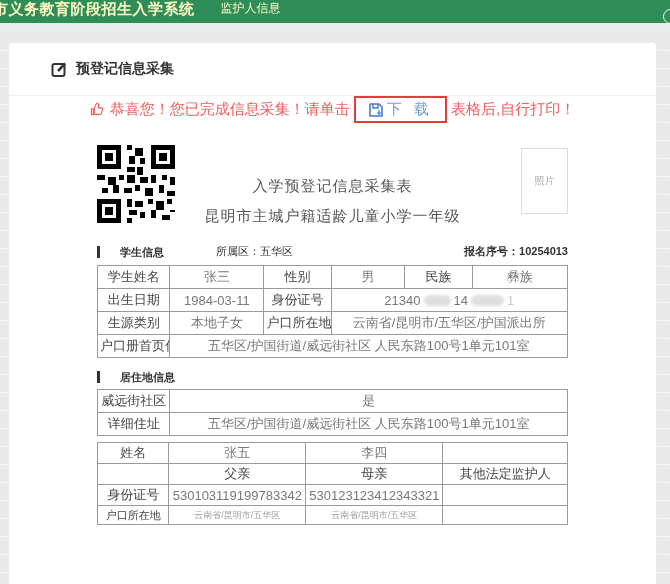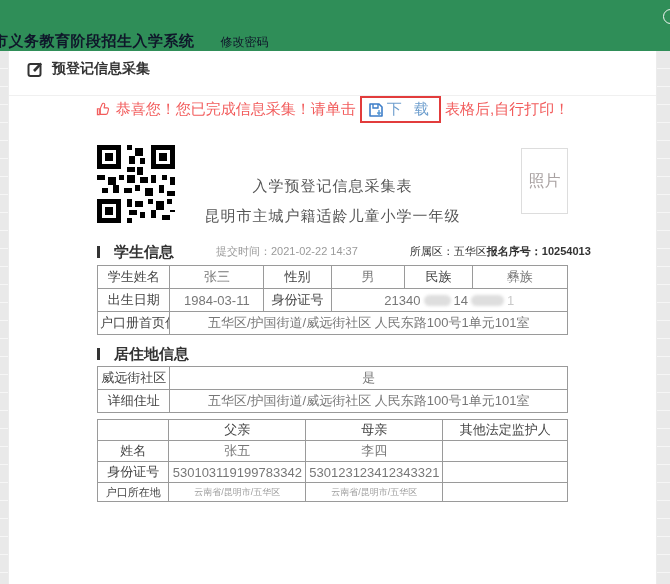--- a/index.html
+++ b/index.html
@@ -4,23 +4,23 @@
 <style>
   * { margin:0; padding:0; box-sizing:border-box; }
   html,body { width:670px; height:584px; }
   body {
     position:relative; overflow:hidden;
     font-family:"Liberation Sans","DejaVu Sans",sans-serif;
     background:#e9eaea;
   }
   
   .topbar {
-    position:absolute; left:0; top:0; right:0; height:51px;
-    background:#2f8e58; color:#0f172a;
-    display:flex; align-items:flex-end; z-index:5;
+    position:absolute; left:0; top:0; right:0; height:23px;
+    background:#2f8e58; color:#fef9c3;
+    display:flex; align-items:flex-start; z-index:5;
   }
   .topbar-title {
     font-size:15px; font-weight:bold; letter-spacing:.5px;
     margin-left:-7px; white-space:nowrap;
   }
   .topbar-menu {
     font-size:12px; margin-left:26px; cursor:pointer; white-space:nowrap;
   }
   .avatar-partial {
     position:absolute; right:-8px; top:9px; width:15px; height:15px;
@@ -32,54 +32,54 @@
     background:repeating-linear-gradient(to bottom,#e9e9e9 0px,#e9e9e9 17px,#f6f6f6 17px,#f6f6f6 18px);
   }
   
   .card {
     position:absolute; left:8px; top:42px; width:649px; height:560px;
     background:#fff; border:1px solid #ececec; border-radius:4px;
     overflow:hidden;
   }
   .card-header {
     height:53px; display:flex; align-items:center;
-    padding-left:18px; border-bottom:1px solid #f0f0f0;
+    padding-left:42px; border-bottom:1px solid #f0f0f0;
   }
   .card-title { font-size:14px; font-weight:bold; color:#333; margin-left:8px; }
   
   .notice {
     display:flex; align-items:center; justify-content:center;
     color:#f25c5c; font-size:15px; white-space:nowrap;
   }
   .notice .thumb { margin-right:5px; display:inline-flex; }
   .dl-btn {
     display:inline-flex; align-items:center;
-    border:2px solid #e23c3c; padding:2px 6px; margin:0 4px;
+    border:2px solid #e23c3c; padding:2px 12px; margin:0 4px;
     background:#fff; cursor:pointer;
   }
   .dl-btn .dl-label { color:#6f9fce; font-size:15px; letter-spacing:4px; margin-left:3px; }
   
   .content { width:471px; margin:0 auto; }
   .form-head { position:relative; margin-top:22px; height:86px; }
   .qr { position:absolute; left:0; top:0; width:78px; height:78px; }
   .form-title { text-align:center; padding-top:26px; color:#555; font-size:15px; }
   .form-title div { line-height:30px; letter-spacing:1px; }
   .photo-box {
     position:absolute; right:0; top:3px; width:47px; height:66px;
     border:1px solid #ddd; background:#fff;
     display:flex; align-items:center; justify-content:center;
-    font-size:16px; color:#a9a2a2;
+    font-size:10px; color:#a9a2a2;
   }
   
   .section-row {
     display:flex; align-items:center; margin-top:13px; white-space:nowrap;
   }
   .section-label {
-    font-size:15px; font-weight:bold; color:#333;
-    border-left:3px solid #333; padding-left:14px; line-height:12px;
+    font-size:11px; font-weight:bold; color:#333;
+    border-left:3px solid #333; padding-left:20px; line-height:12px;
   }
   .meta { display:flex; flex:1; font-size:11px; align-items:center; }
   .meta .m-sub { color:#9a9a9a; margin-left:42px; }
   .meta .m-dist { color:#333; font-weight:normal; margin-left:52px; }
   .meta .m-serial { color:#333; font-weight:bold; margin-left:auto; }
   
   table { width:100%; border-collapse:collapse; table-layout:fixed; margin-top:6px; }
   td {
     border:1px solid #9a9a9a; text-align:center; font-size:13px;
     color:#777; height:23px; padding:1px 2px; overflow:hidden; white-space:nowrap;
@@ -93,21 +93,21 @@
     filter:blur(1.5px); vertical-align:-1px; margin:0 3px;
   }
   .rw1 { width:27px; } .rw2 { width:33px; }
   .faint { color:#c9c9c9; }
 </style>
 </head>
 <body>
 
 <div class="topbar">
   <span class="topbar-title">市义务教育阶段招生入学系统</span>
-  <span class="topbar-menu">修改密码</span>
+  <span class="topbar-menu">监护人信息</span>
   <span class="avatar-partial"></span>
 </div>
 
 <div class="page-bg"></div>
 
 <div class="card">
 
   <div class="card-header">
     <span style="display:inline-flex;">
       <svg width="17" height="17" viewBox="0 0 17 17">
@@ -193,21 +193,20 @@
         <div>昆明市主城户籍适龄儿童小学一年级</div>
       </div>
       <div class="photo-box">
         <span>照片</span>
       </div>
     </div>
 
     <div class="section-row">
       <span class="section-label">学生信息</span>
       <span class="meta">
-        <span class="m-sub"><span>提交时间：</span><span>2021-02-22 14:37</span></span>
         <span class="m-dist"><span>所属区：</span><span>五华区</span></span>
         <span class="m-serial"><span>报名序号：</span><span>10254013</span></span>
       </span>
     </div>
 
     <table>
       <colgroup>
           <col style="width:15.4%">
           <col style="width:20%">
           <col style="width:14.3%">
@@ -226,20 +225,26 @@
       </tr>
       <tr>
         <td class="lbl">出生日期</td>
         <td>1984-03-11</td>
         <td class="lbl">身份证号</td>
         <td colspan="3">
           <span>21340</span><span class="redact rw1"></span><span>14</span><span class="redact rw2"></span><span class="faint">1</span>
         </td>
       </tr>
       <tr>
+        <td class="lbl">生源类别</td>
+        <td>本地子女</td>
+        <td class="lbl">户口所在地</td>
+        <td colspan="3">云南省/昆明市/五华区/护国派出所</td>
+      </tr>
+      <tr>
         <td class="lbl">户口册首页住址</td>
         <td colspan="5">五华区/护国街道/威远街社区 人民东路100号1单元101室</td>
       </tr>
     </tbody>
       </table>
 
     <div class="section-row">
       <span class="section-label">居住地信息</span>
     </div>
 
@@ -263,30 +268,30 @@
 
     <table class="tbl-guardian">
       <colgroup>
           <col style="width:15.2%">
           <col style="width:29.1%">
           <col style="width:29.2%">
           <col style="width:26.5%">
         </colgroup>
       <tbody>
           <tr>
+        <td class="lbl">姓名</td>
+        <td>张五</td>
+        <td>李四</td>
+        <td></td>
+      </tr>
+      <tr>
         <td class="lbl"></td>
         <td class="lbl">父亲</td>
         <td class="lbl">母亲</td>
         <td class="lbl">其他法定监护人</td>
-      </tr>
-      <tr>
-        <td class="lbl">姓名</td>
-        <td>张五</td>
-        <td>李四</td>
-        <td></td>
       </tr>
       <tr>
         <td class="lbl">身份证号</td>
         <td>530103119199783342</td>
         <td>530123123412343321</td>
         <td></td>
       </tr>
       <tr class="small-row">
         <td class="lbl">户口所在地</td>
         <td>云南省/昆明市/五华区</td>

